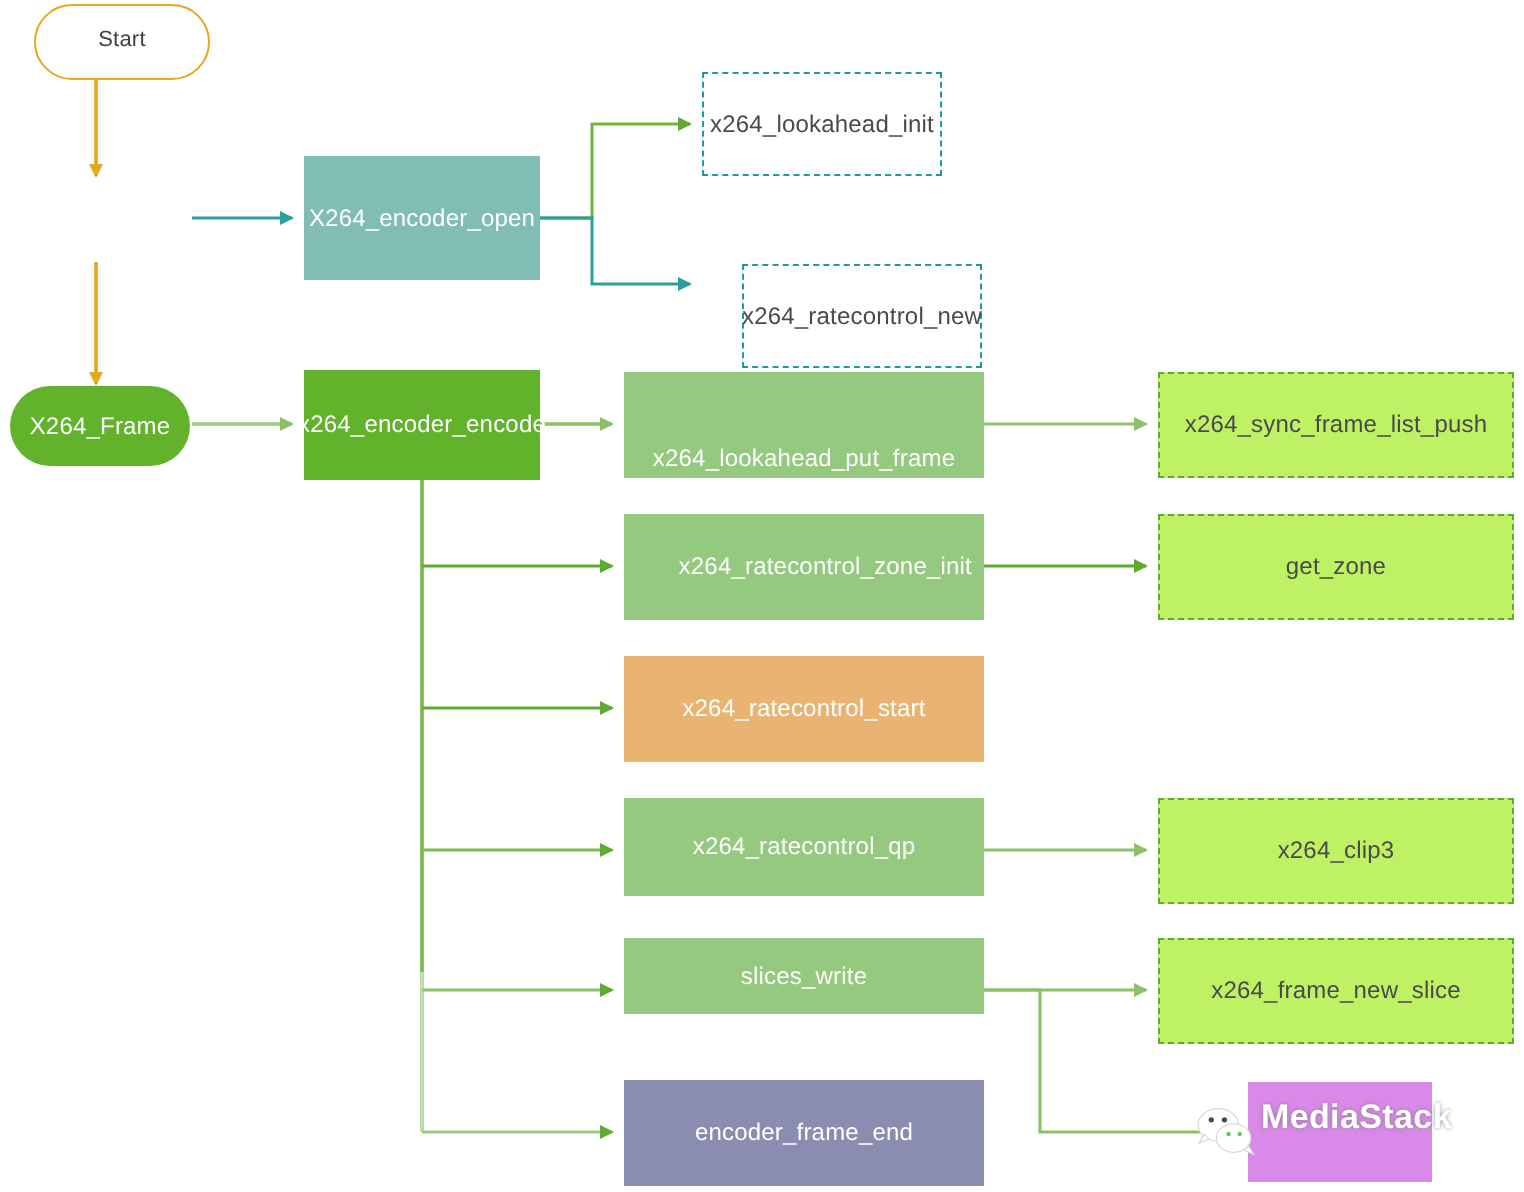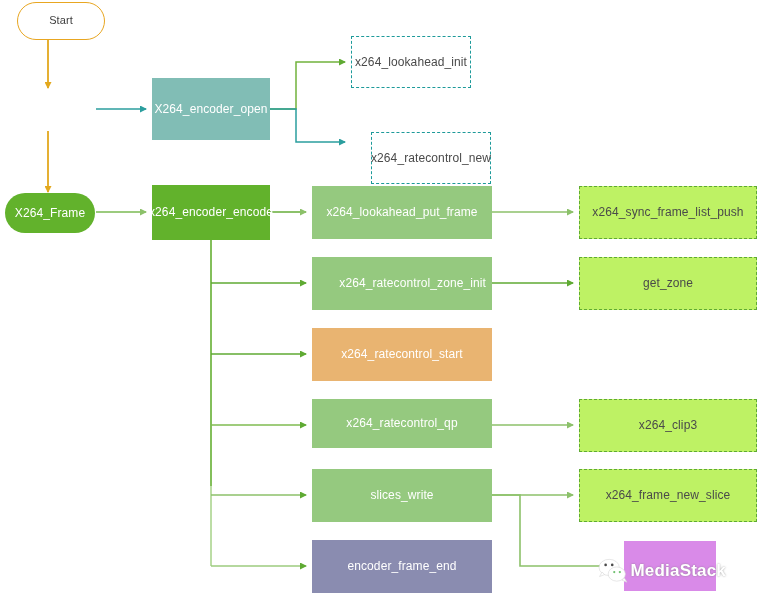--- a/index.html
+++ b/index.html
@@ -86,21 +86,21 @@
     width: 762px;
     height: 596px;
     z-index: 1;
     pointer-events: none;
   }
   
   #watermark {
     position: absolute;
     z-index: 6;
     display: flex;
-    align-items: center;
+    align-items: flex-start;
   }
   #wm-badge {
     position: absolute;
     left: 28px;
     top: 0px;
     width: 92px;
     height: 50px;
     background: #d98ae8;
     z-index: 1;
   }
@@ -200,37 +200,37 @@
   </div>
 
   <div class="node node-terminator fill-green" style="left:5px; top:193px; width:90px; height:40px;">
     <span>X264_Frame</span>
   </div>
 
   <div class="node fill-green" style="left:152px; top:185px; width:118px; height:55px;">
     <span>x264_encoder_encode</span>
   </div>
 
-  <div class="node fill-lightgreen" style="left:312px; top:186px; width:180px; height:53px;">
+  <div class="node fill-lightgreen" style="left:312px; top:186px; width:180px; height:53px;align-items:flex-end;">
     <span>x264_lookahead_put_frame</span>
   </div>
 
   <div class="node fill-lightgreen" style="left:312px; top:257px; width:180px; height:53px;justify-content:flex-end;">
     <span>x264_ratecontrol_zone_init</span>
   </div>
 
   <div class="node fill-orange" style="left:312px; top:328px; width:180px; height:53px;">
     <span>x264_ratecontrol_start</span>
   </div>
 
   <div class="node fill-lightgreen" style="left:312px; top:399px; width:180px; height:49px;">
     <span>x264_ratecontrol_qp</span>
   </div>
 
-  <div class="node fill-lightgreen" style="left:312px; top:469px; width:180px; height:53px;">
+  <div class="node fill-lightgreen" style="left:312px; top:469px; width:180px; height:38px;">
     <span>slices_write</span>
   </div>
 
   <div class="node fill-slate" style="left:312px; top:540px; width:180px; height:53px;">
     <span>encoder_frame_end</span>
   </div>
 
   <div class="node outline-green" style="left:579px; top:186px; width:178px; height:53px;">
     <span>x264_sync_frame_list_push</span>
   </div>

